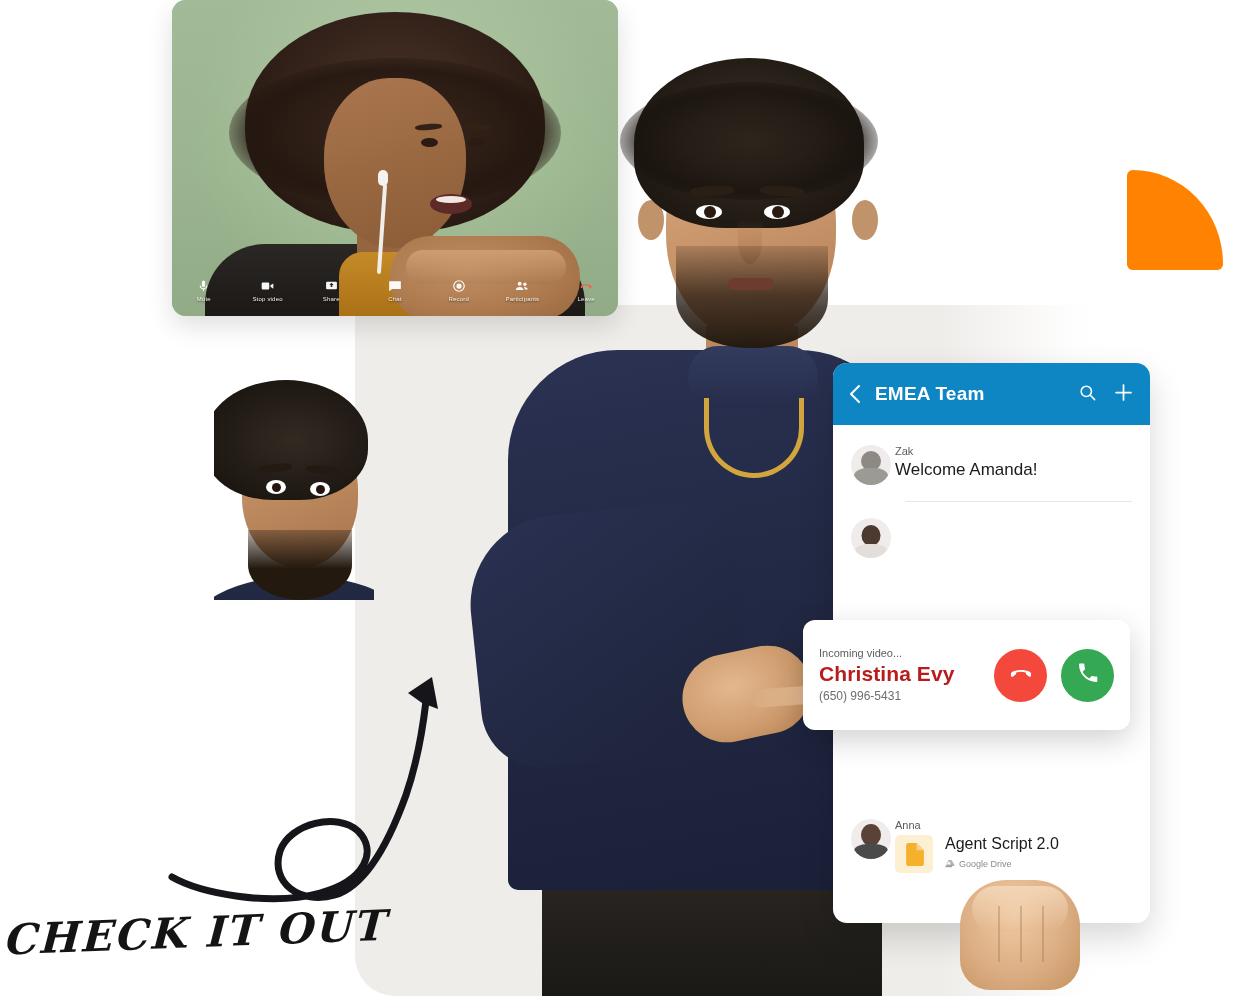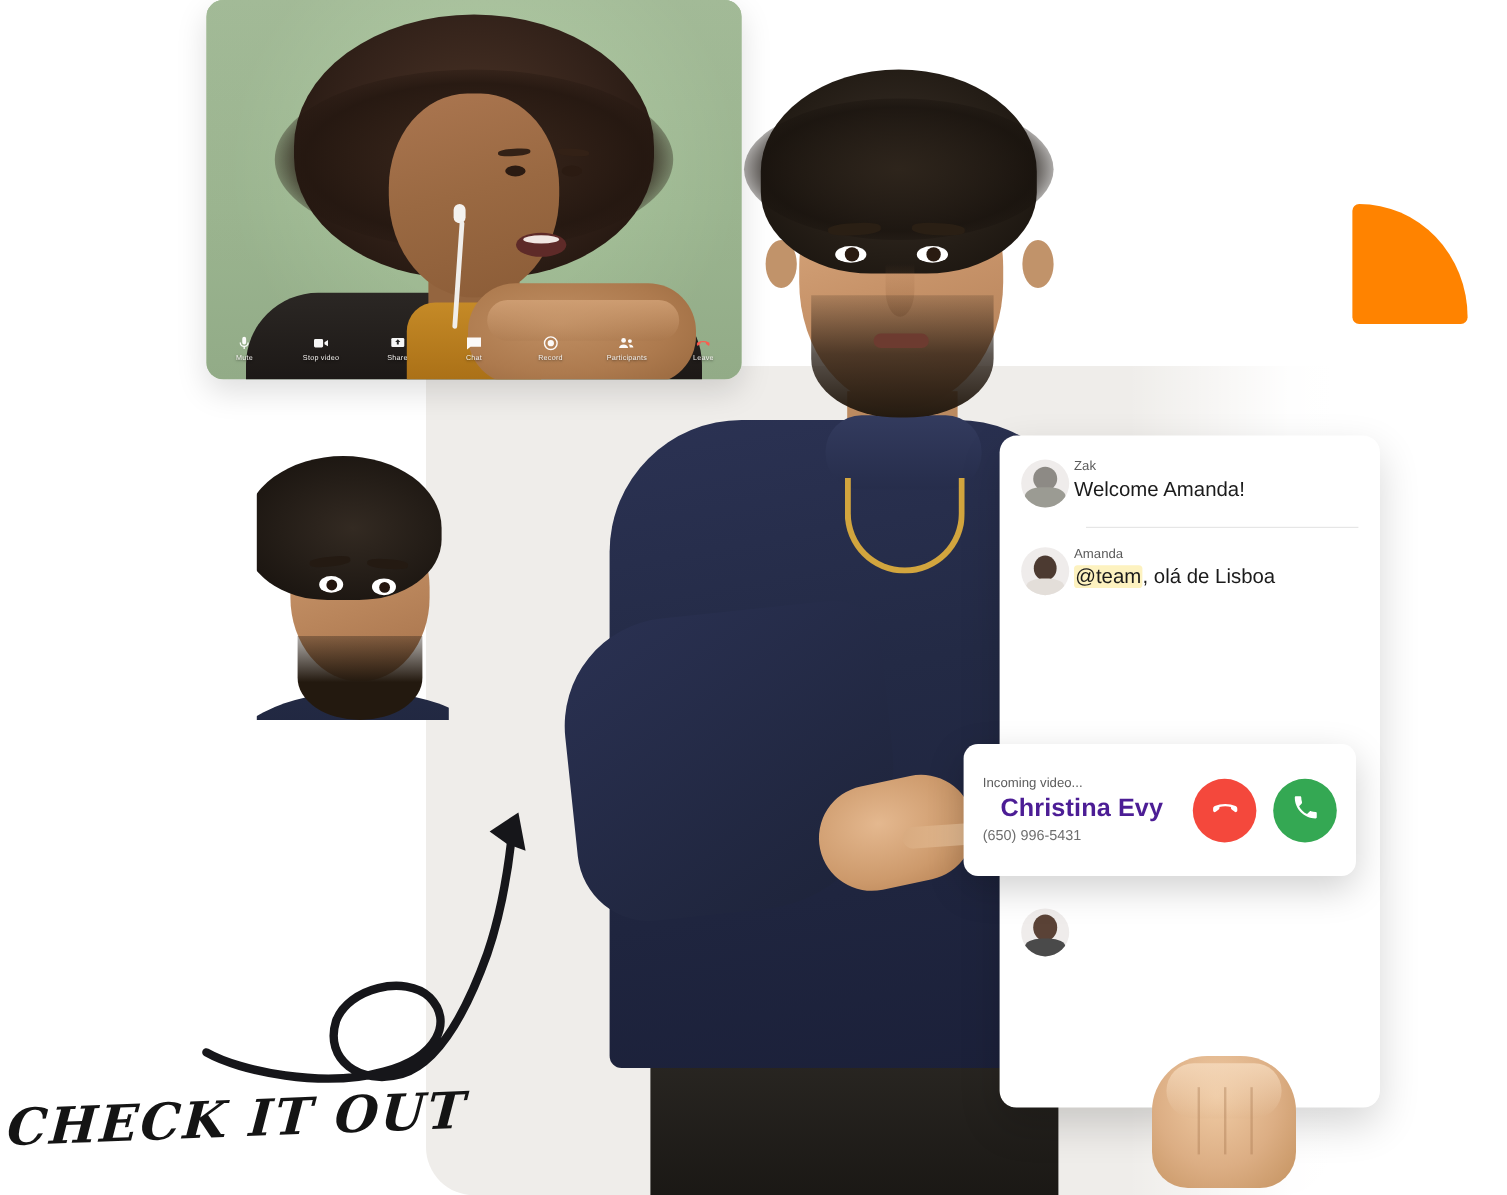--- a/index.html
+++ b/index.html
@@ -295,21 +295,21 @@
 
   
   .call-card {
     position:absolute; left:803px; top:620px; width:327px; height:110px;
     background:#fff; border-radius:12px; z-index:60;
     box-shadow:0 10px 30px rgba(0,0,0,0.18);
     display:flex; align-items:center; padding:0 16px; gap:10px;
   }
   .call-info{ flex:1; min-width:0; }
   .call-status{ font-size:11px; color:#5d5d5d; }
-  .call-name{ font-size:21px; font-weight:700; color:#4c1d95; margin:3px 0 3px; letter-spacing:.1px;text-align:center; }
+  .call-name{ font-size:21px; font-weight:700; color:#b91c1c; margin:3px 0 3px; letter-spacing:.1px; }
   .call-num{ font-size:12px; color:#6e6e6e; }
   .call-btns{ display:flex; gap:14px; flex:0 0 auto; }
   .call-btn{
     width:53px;height:53px;border-radius:50%;display:flex;align-items:center;justify-content:center;cursor:pointer;
   }
   .call-btn.decline{ background:#f4483c; }
   .call-btn.accept{ background:#34a853; }
 
   
   .arrow-doodle{ position:absolute; left:160px; top:655px; z-index:50; }
@@ -454,20 +454,42 @@
     <div class="man-mouth"></div>
     <div class="man-arm-r"></div>
     <div class="man-hand"></div>
     <div class="man-finger"></div>
   </div>
 
   <div class="bg-panel-fade"></div>
 
   <div class="chat">
 
+    <div class="chat-header">
+      <span class="chat-back">
+        <svg width="12" height="20" viewBox="0 0 12 20" fill="none" stroke="#ffffff" stroke-width="2" stroke-linecap="round" stroke-linejoin="round">
+            <polyline points="10,2 2,10 10,18"></polyline>
+          </svg>
+      </span>
+      <span class="chat-title">EMEA Team</span>
+      <span class="chat-hicons">
+        <span>
+          <svg width="19" height="19" viewBox="0 0 24 24" fill="none" stroke="#ffffff" stroke-width="2" stroke-linecap="round">
+              <circle cx="10.5" cy="10.5" r="6.5"></circle>
+              <line x1="15.5" y1="15.5" x2="21" y2="21"></line>
+            </svg>
+        </span>
+        <span>
+          <svg width="21" height="21" viewBox="0 0 24 24" fill="none" stroke="#ffffff" stroke-width="2" stroke-linecap="round">
+              <line x1="12" y1="3.5" x2="12" y2="20.5"></line>
+              <line x1="3.5" y1="12" x2="20.5" y2="12"></line>
+            </svg>
+        </span>
+      </span>
+    </div>
 
     <div class="chat-body">
 
       <div class="msg">
         <div class="msg-av">
           <div class="av-head" style="top:6px;width:20px;height:20px;background:#8d8a85;"></div>
           <div class="av-body" style="top:23px;width:34px;height:20px;background:#9b9b93;"></div>
         </div>
         <div class="msg-col">
           <div class="msg-name">Zak</div>
@@ -475,30 +497,50 @@
         </div>
       </div>
 
       <div class="msg-divider"></div>
 
       <div class="msg" style="padding-top:16px;">
         <div class="msg-av">
           <div class="av-head" style="top:7px;width:19px;height:21px;background:#4c3a31;"></div>
           <div class="av-body" style="top:26px;width:32px;height:18px;background:#e3ded9;"></div>
         </div>
-        <div class="msg-col">
-          <div class="msg-name">Amanda</div>
-          <div class="msg-text"><span class="mention">@team</span><span>, olá de Lisboa</span></div>
-        </div>
       </div>
 
       <div class="msg" style="padding-top:0;position:absolute;left:0;top:394px;width:100%;">
         <div class="msg-av">
           <div class="av-head" style="top:5px;width:20px;height:22px;background:#5a4236;"></div>
           <div class="av-body" style="top:25px;width:34px;height:18px;background:#4a4a4a;"></div>
+        </div>
+        <div class="msg-col">
+          <div class="msg-name">Anna</div>
+          <div class="file-row">
+            <div class="file-icon-wrap">
+              <svg width="19" height="23" viewBox="0 0 18 22" fill="#f5b12c">
+                  <path d="M3 0h8l7 7v13a2 2 0 0 1-2 2H3a2 2 0 0 1-2-2V2a2 2 0 0 1 2-2z"></path>
+                  <path d="M11 0l7 7h-7V0z" fill="#f8d08a"></path>
+                </svg>
+            </div>
+            <div class="file-meta">
+              <div class="file-title">Agent Script 2.0</div>
+              <div class="file-src">
+                <span>
+                  <svg width="10" height="9" viewBox="0 0 24 22" fill="#9e9e9e">
+                      <path d="M8 0h8l8 14h-8L8 0z" opacity=".75"></path>
+                      <path d="M0 18l4-7h16l-4 7H0z" opacity=".95"></path>
+                      <path d="M8 0L0 18l4-7L12 0H8z" opacity=".6"></path>
+                    </svg>
+                </span>
+                <span class="file-src-label">Google Drive</span>
+              </div>
+            </div>
+          </div>
         </div>
       </div>
 
     </div>
 
   </div>
 
   <div class="bottom-hands">
     <span class="bh-line" style="left:38px;"></span>
     <span class="bh-line" style="left:60px;"></span>

